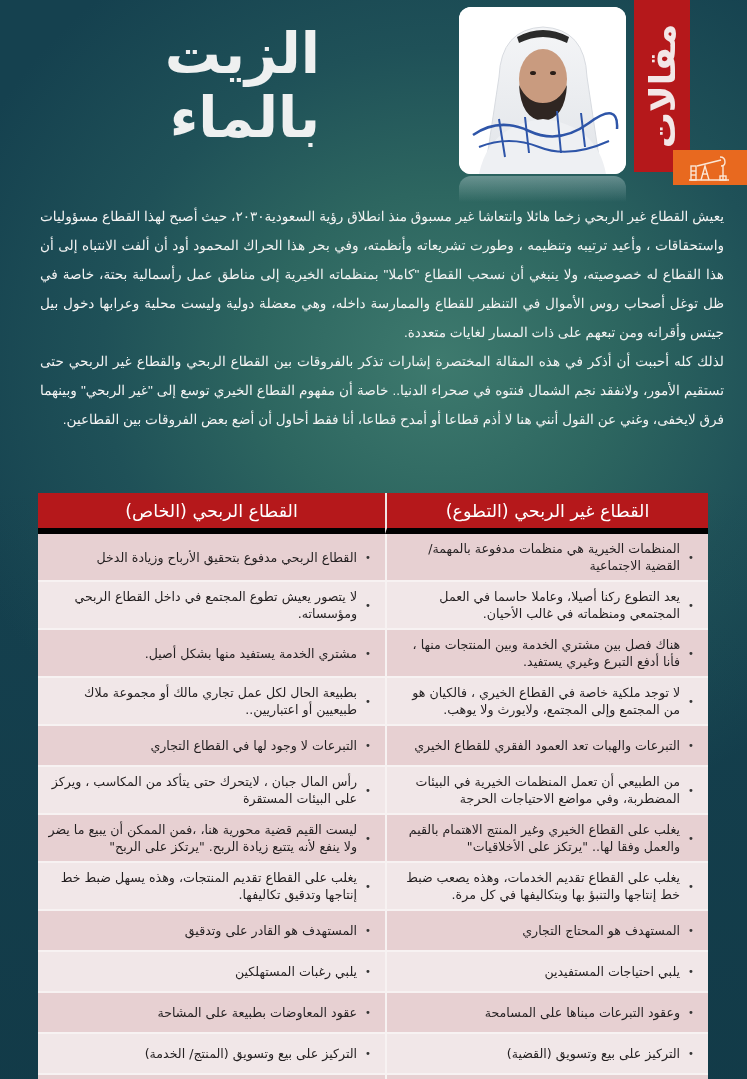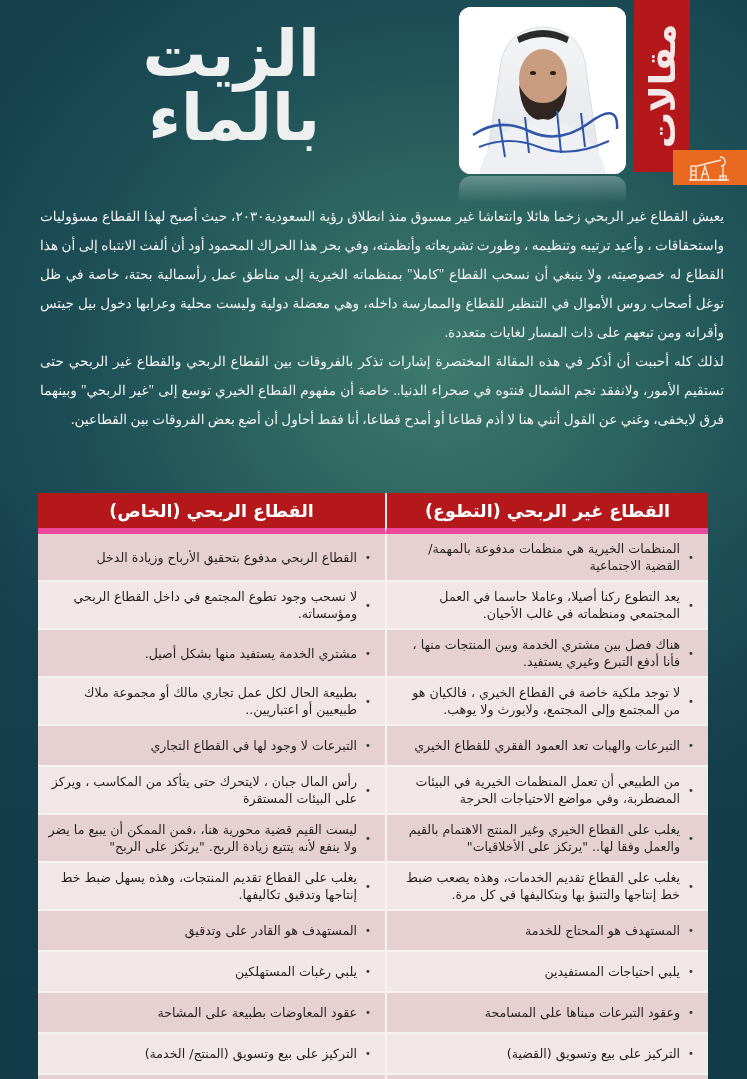--- a/index.html
+++ b/index.html
@@ -23,21 +23,21 @@
       position: absolute; left: 20px; top: 22px; width: 320px; text-align: center;
       direction: rtl;
     }
     .title-line1 {
       display: block; font-family: "DejaVu Sans", sans-serif; font-weight: bold;
       font-size: 38px; line-height: 46px; color: #eef0f0; margin-right: 30px; text-align: right;
       padding-right: 185px;
     }
     .title-line2 {
       display: block; font-family: "DejaVu Sans", sans-serif; font-weight: bold;
-      font-size: 64px; line-height: 64px; color: #eef0f0; text-align: right; padding-right: 20px;
+      font-size: 56px; line-height: 64px; color: #eef0f0; text-align: right; padding-right: 20px;
     }
 
     
     .photo {
       position: absolute; left: 459px; top: 7px; width: 167px; height: 167px;
       border-radius: 12px; background: #ffffff; overflow: hidden;
     }
     .photo-reflect {
       position: absolute; left: 459px; top: 176px; width: 167px; height: 26px;
       border-radius: 12px 12px 0 0;
@@ -59,33 +59,33 @@
     .oil-badge {
       position: absolute; left: 673px; top: 150px; width: 74px; height: 35px;
       background: #e8691f;
     }
     .oil-badge svg { position: absolute; left: 14px; top: 4px; }
 
     
     .intro {
       position: absolute; left: 40px; top: 202px; width: 684px;
       direction: rtl; text-align: justify; text-align-last: right;
-      font-family: Liberation Serif, serif; font-size: 13.6px; line-height: 29px; color: #f3f3f3;
+      font-family: Liberation Sans, sans-serif; font-size: 13.6px; line-height: 29px; color: #f3f3f3;
     }
     .intro p { margin: 0; }
 
     
     .compare-table {
       position: absolute; left: 38px; top: 493px; width: 670px;
       border-collapse: separate; border-spacing: 0; direction: rtl;
     }
     .compare-table th {
       background: #b5181b; color: #ffffff; height: 41px;
-      font-size: 17.5px; font-weight: bold; text-align: center;
-      border-left: 2px solid #f0e5e5; border-bottom: 6px solid #ec4899;
+      font-size: 17.5px; font-weight: normal; text-align: center;
+      border-left: 2px solid #f0e5e5; border-bottom: 6px solid #000000;
       font-family: "DejaVu Sans", sans-serif;
     }
     .compare-table th:last-child { border-left: none; }
     .compare-table td {
       vertical-align: middle; color: #231f20; font-size: 12.6px; line-height: 17px;
       padding: 6px 14px 6px 10px; border-left: 2px solid #f7f2f2; border-bottom: 2px solid #f7f2f2;
       font-family: "DejaVu Sans", sans-serif; text-align: right;
     }
     .compare-table td:last-child { border-left: none; }
     .compare-table tr.odd td { background: #e7d0d2; }
@@ -186,21 +186,21 @@
       <tr class="even">
         <td style="height: 43px;">
           <div class="cell">
             <span class="bullet">•</span>
             <span class="txt">يعد التطوع ركنا أصيلا، وعاملا حاسما في العمل المجتمعي ومنظماته في غالب الأحيان.</span>
           </div>
         </td>
         <td style="height: 43px;">
           <div class="cell">
             <span class="bullet">•</span>
-            <span class="txt">لا نسحب وجود تطوع المجتمع في داخل القطاع الربحي ومؤسساته.</span>
+            <span class="txt">لا يتصور يعيش تطوع المجتمع في داخل القطاع الربحي ومؤسساته.</span>
           </div>
         </td>
       </tr>
       <tr class="odd">
         <td style="height: 43px;">
           <div class="cell">
             <span class="bullet">•</span>
             <span class="txt">هناك فصل بين مشتري الخدمة وبين المنتجات منها ، فأنا أدفع التبرع وغيري يستفيد.</span>
           </div>
         </td>
@@ -278,21 +278,21 @@
           <div class="cell">
             <span class="bullet">•</span>
             <span class="txt">يغلب على القطاع تقديم المنتجات، وهذه يسهل ضبط خط إنتاجها وتدقيق تكاليفها.</span>
           </div>
         </td>
       </tr>
       <tr class="odd">
         <td style="height: 41px;">
           <div class="cell">
             <span class="bullet">•</span>
-            <span class="txt">المستهدف هو المحتاج للخدمة</span>
+            <span class="txt">المستهدف هو المحتاج التجاري</span>
           </div>
         </td>
         <td style="height: 41px;">
           <div class="cell">
             <span class="bullet">•</span>
             <span class="txt">المستهدف هو القادر على وتدقيق</span>
           </div>
         </td>
       </tr>
       <tr class="even">

